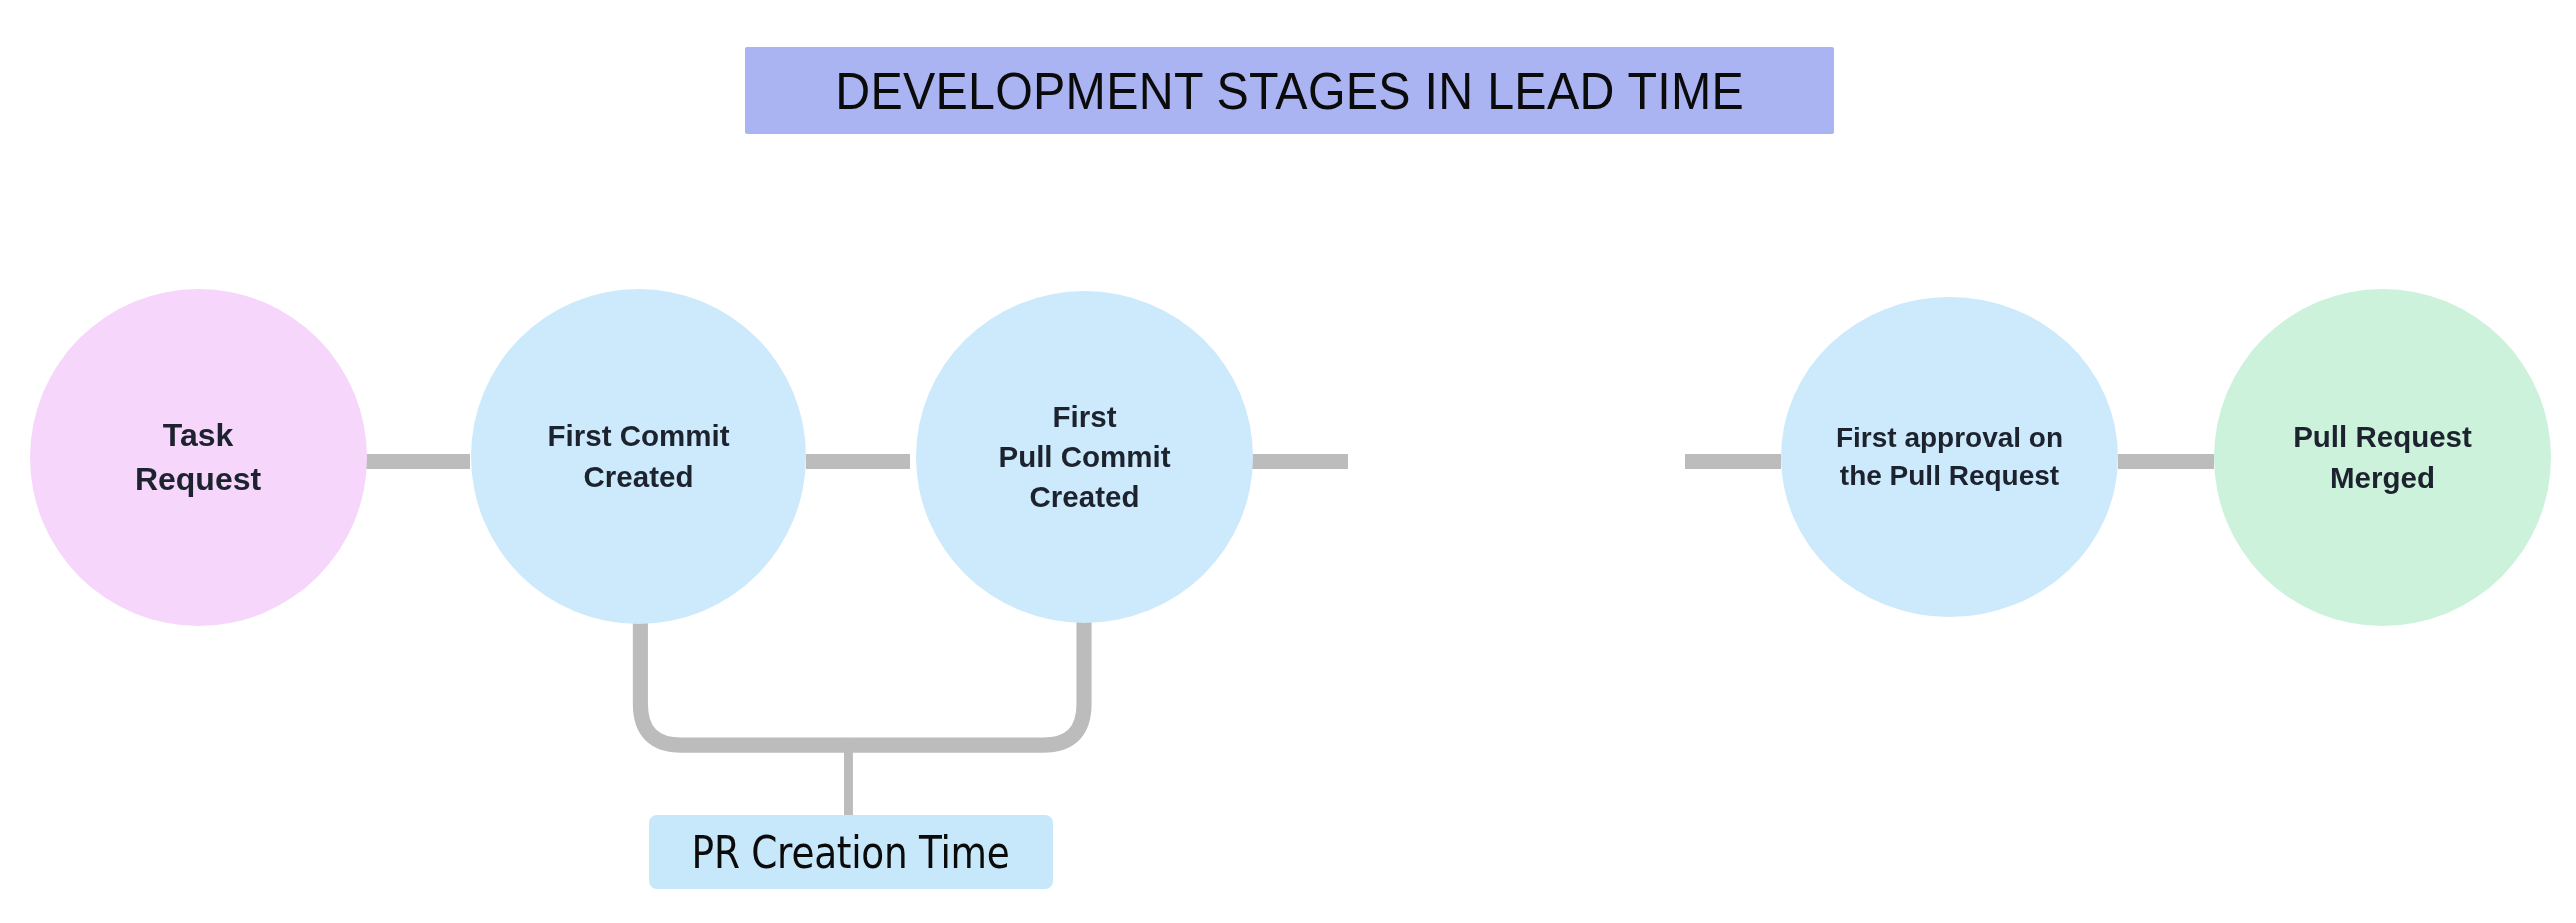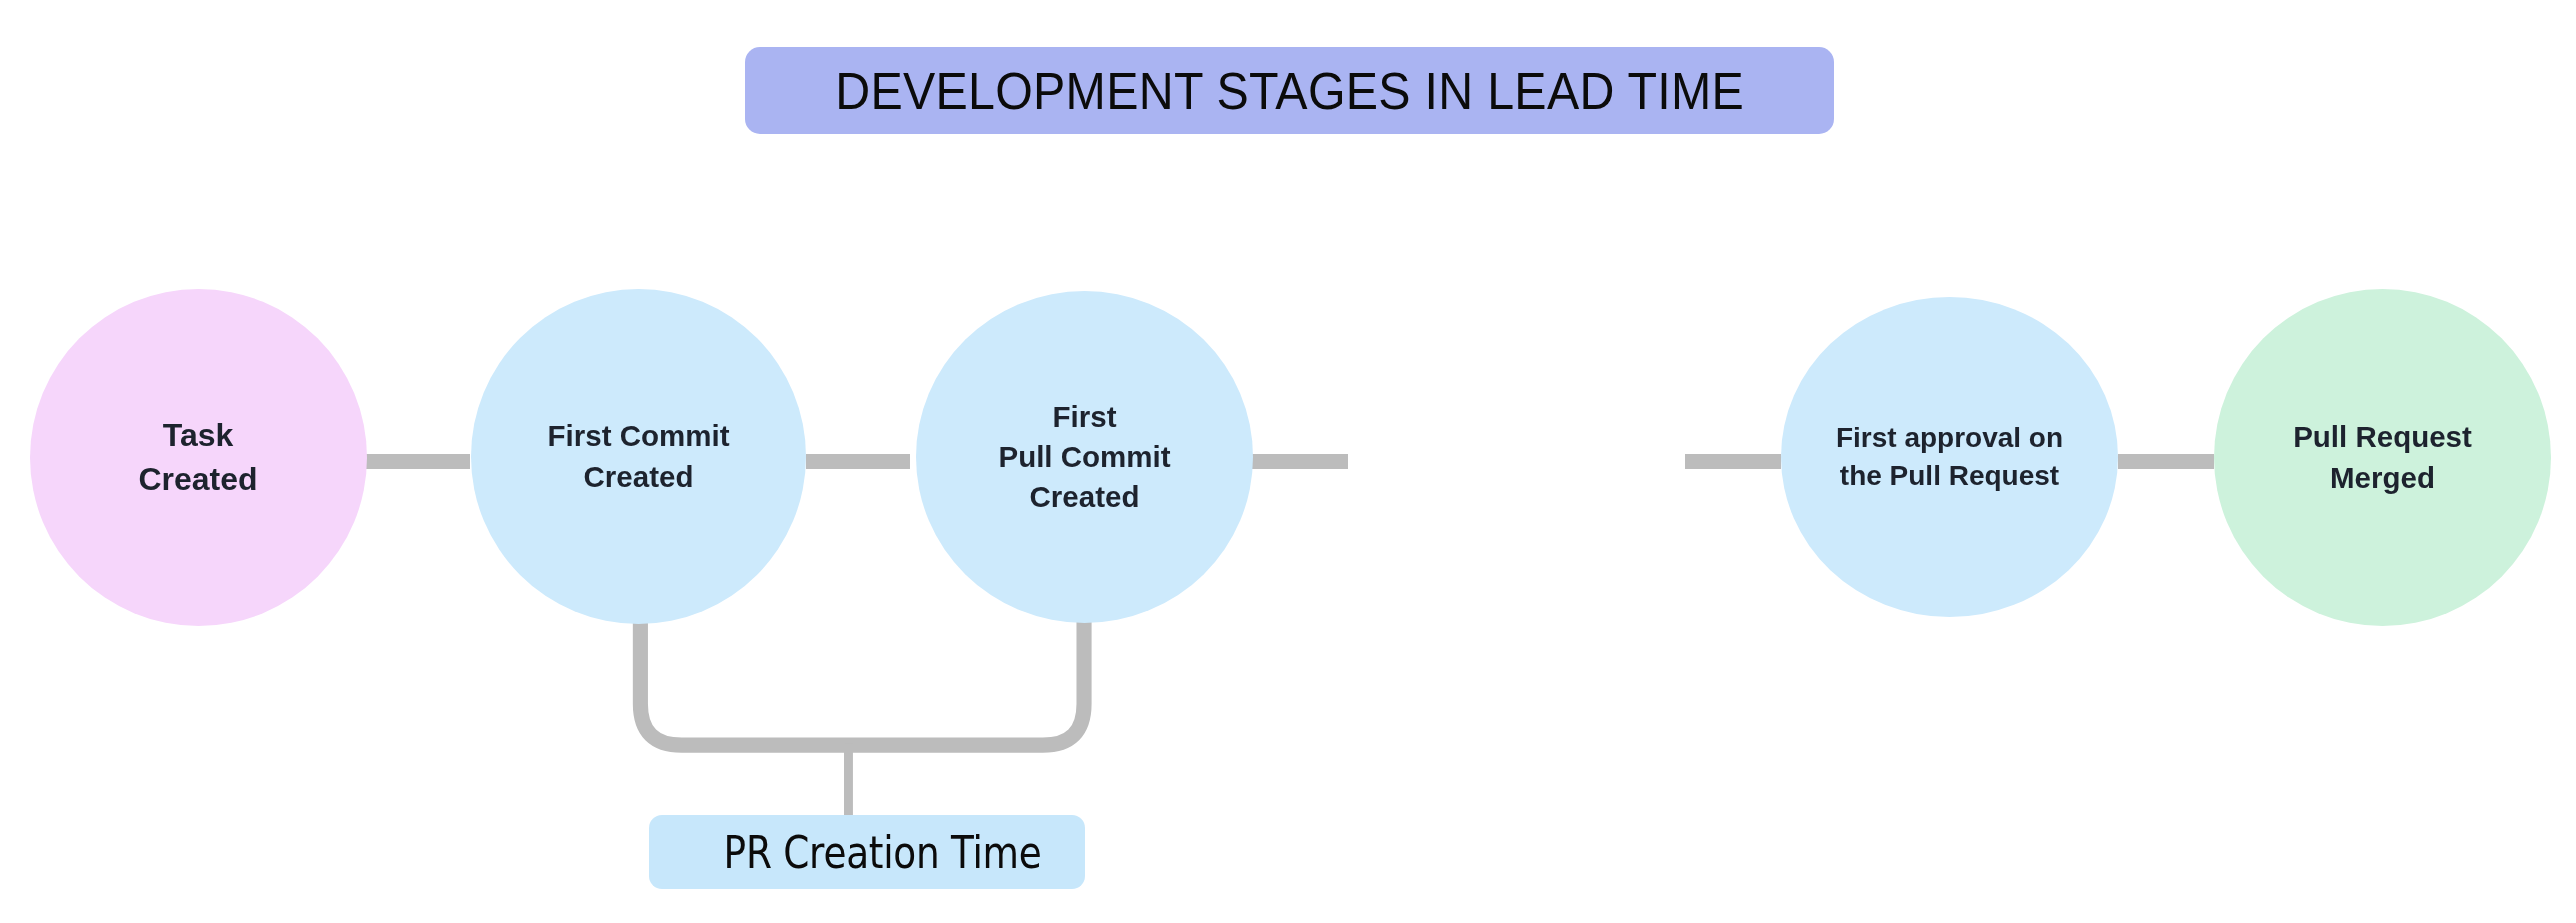--- a/index.html
+++ b/index.html
@@ -21,21 +21,21 @@
   }
 
   
   .title-box {
     position: absolute;
     left: 745px;
     top: 47px;
     width: 1089px;
     height: 87px;
     background: #aab4f2;
-    border-radius: 15px;
+    border-radius: 2px;
     display: flex;
     align-items: center;
     justify-content: center;
   }
   .title-text {
     font-family: "Liberation Sans Narrow", "Liberation Sans", sans-serif;
     font-size: 52px;
     font-weight: 400;
     letter-spacing: 0.3px;
     color: #0b0b0b;
@@ -85,25 +85,24 @@
   }
 
   
   .time-label {
     position: absolute;
     left: 649px;
     top: 815px;
     width: 404px;
     height: 74px;
     background: #c7e7fb;
-    border-radius: 13px;
+    border-radius: 8px;
     display: flex;
     align-items: center;
     justify-content: center;
-    padding-left: 32px;
   }
   .time-label-text {
     font-family: "DejaVu Sans", sans-serif;
     font-size: 39px;
     font-weight: 400;
     color: #0b0b0b;
     white-space: nowrap;
     letter-spacing: -0.3px;
     transform: scaleY(1.12) scaleX(0.96);
   }
@@ -123,21 +122,21 @@
   <div class="link" style="left:1685px; width:96px;"></div>
   <div class="link" style="left:2118px; width:96px;"></div>
 
   <svg class="bracket" viewBox="0 0 3750 1344">
     <path d="M 932 905 L 932 1025 Q 932 1085 992 1085 L 1518 1085 Q 1578 1085 1578 1025 L 1578 905" fill="none" stroke="#bcbcbc" stroke-width="22" stroke-linecap="butt"></path>
     <line x1="1235" y1="1082" x2="1235" y2="1192" stroke="#bcbcbc" stroke-width="13"></line>
   </svg>
 
   <div class="node n0" style="left:29.5px;   top:289px; width:337px; height:337px;">
     <span class="node-label" style="font-size:32px;">Task
-Created</span>
+Request</span>
   </div>
 
   <div class="node n1" style="left:471px;  top:289px; width:335px; height:335px;">
     <span class="node-label" style="font-size:29.5px;text-align:center;">First Commit
 Created</span>
   </div>
 
   <div class="node n2" style="left:916px; top:291px; width:337px; height:332px;">
     <span class="node-label" style="font-size:29.5px;">First
 Pull Commit

